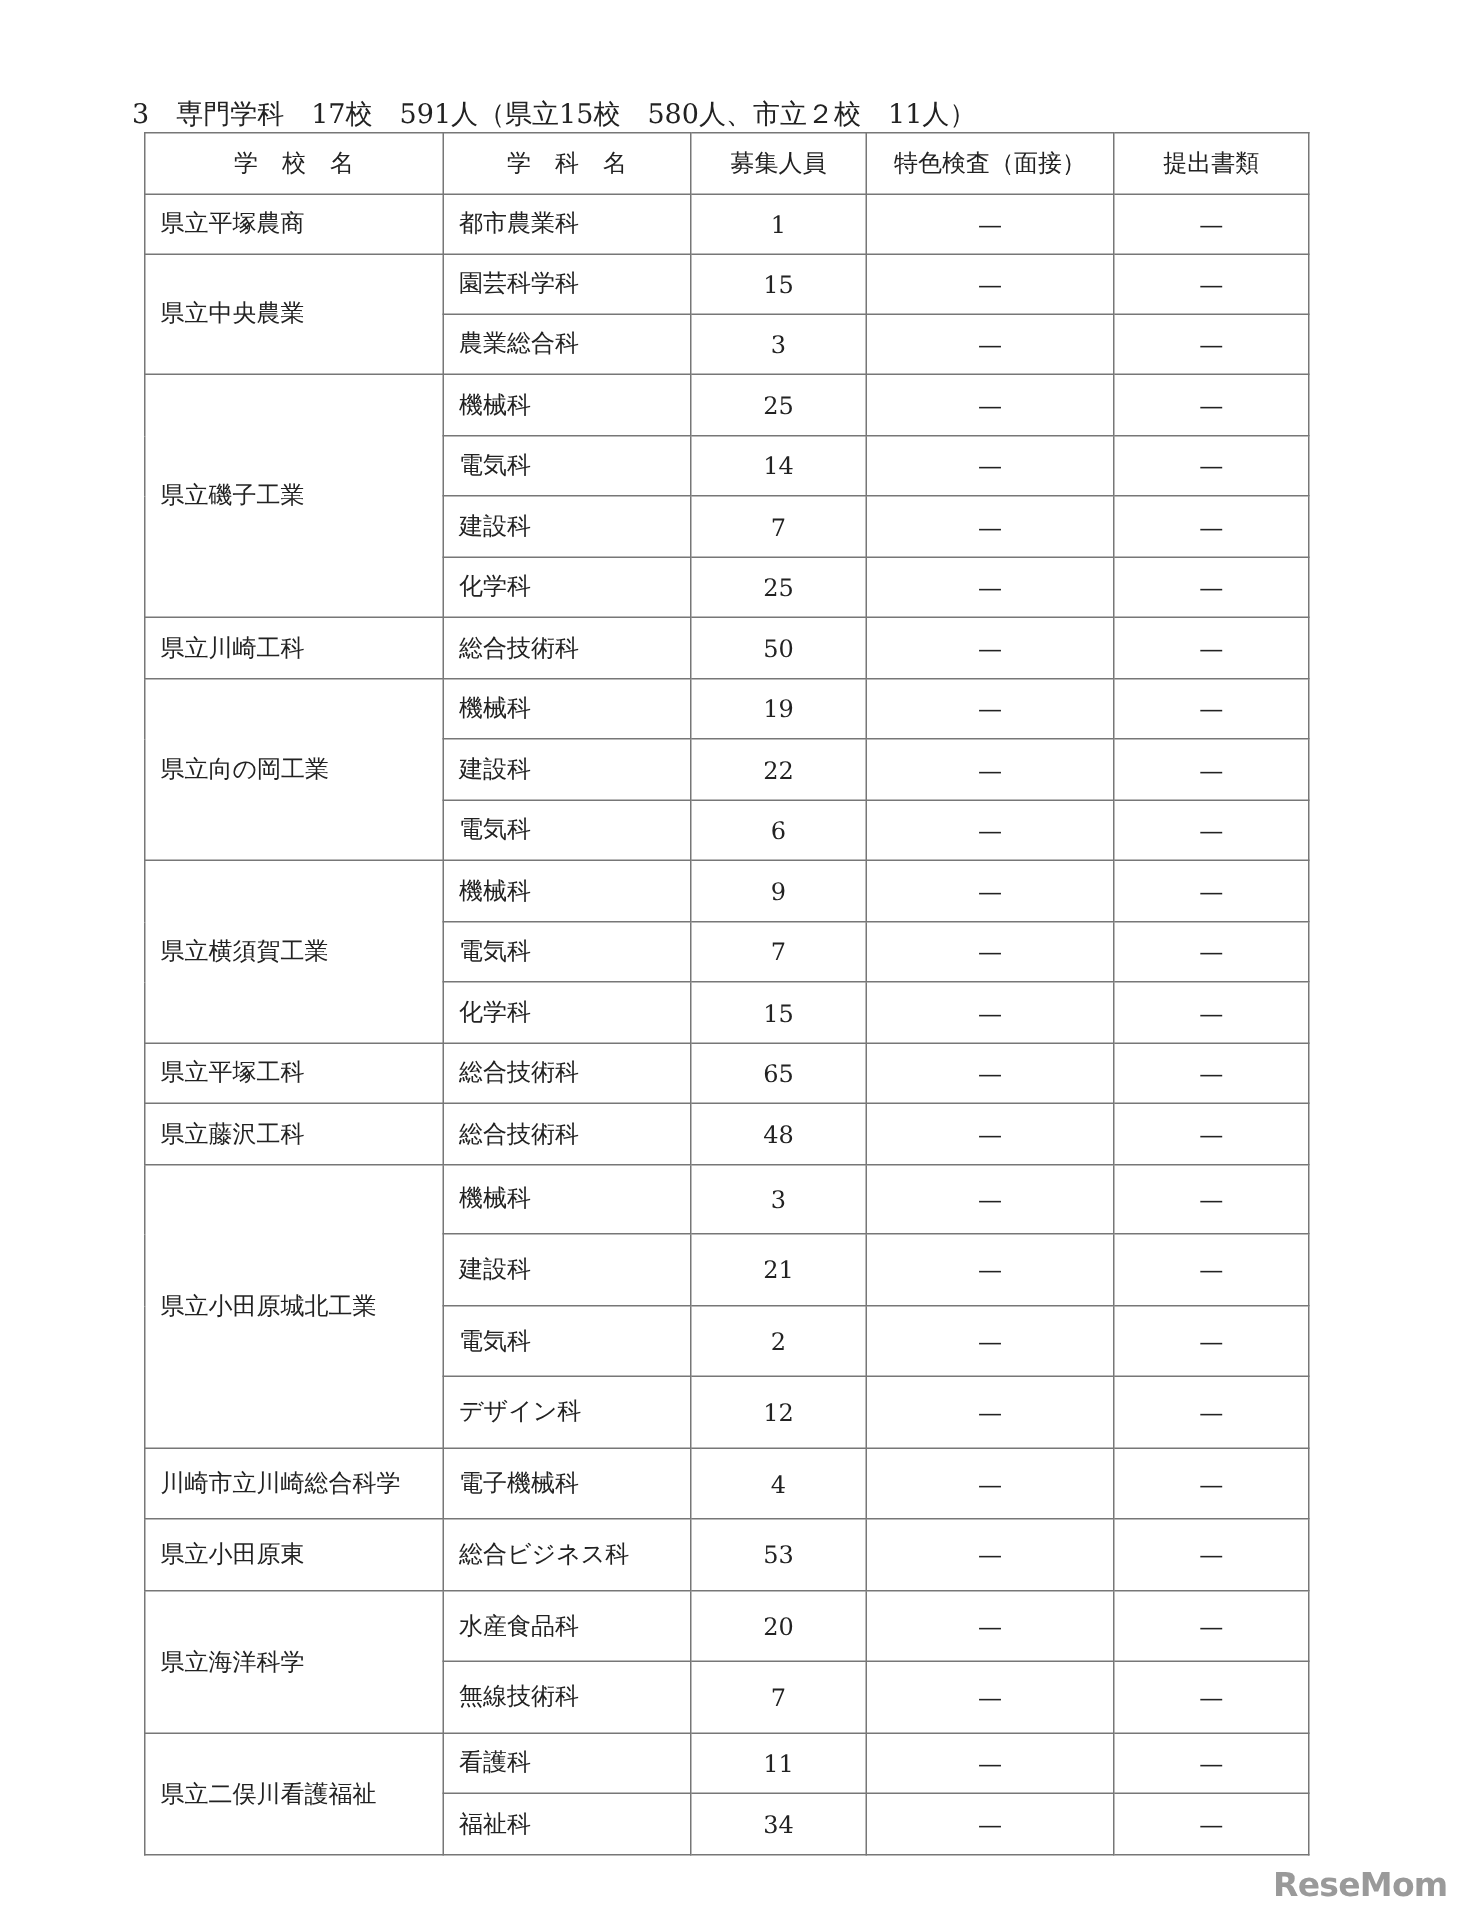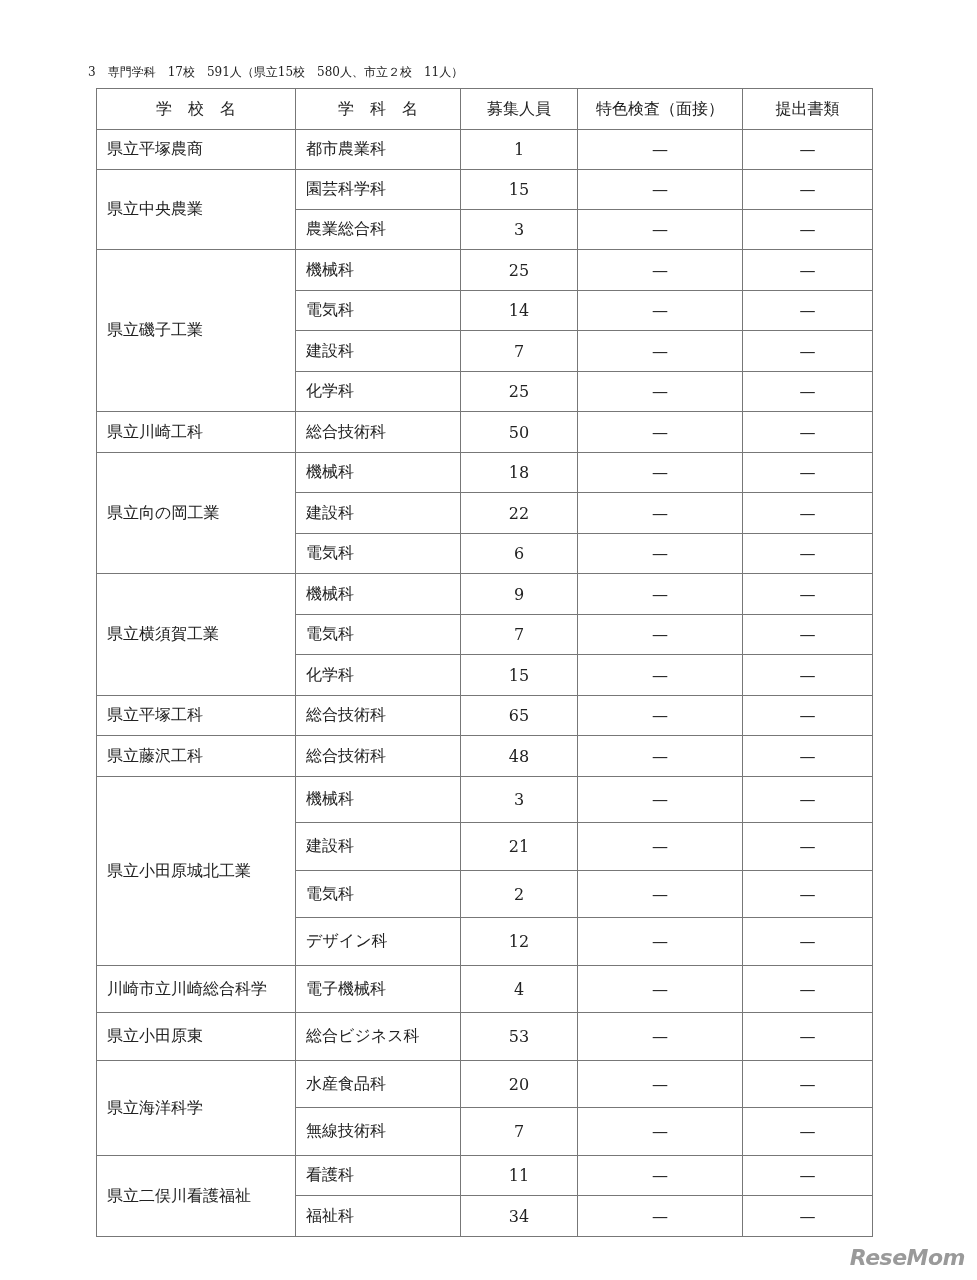--- a/index.html
+++ b/index.html
@@ -1,26 +1,26 @@
 <!DOCTYPE html>
 <html><head>
 <meta charset="utf-8">
 <style>
   html,body{margin:0;padding:0;background:#fff;}
   body{width:977px;height:1280px;position:relative;overflow:hidden;
        font-family:"DejaVu Serif","Liberation Serif",serif;color:#222;}
-  .heading{position:absolute;left:88px;top:64px;font-size:12px;white-space:pre;color:#222;}
+  .heading{position:absolute;left:88px;top:64px;font-size:18px;white-space:pre;color:#222;}
   table{position:absolute;left:96px;top:88px;border-collapse:collapse;table-layout:fixed;width:776px;}
   td,th{border:1.5px solid #777;font-size:16px;font-weight:normal;padding:0;color:#222;}
   th{height:40px;text-align:center;}
   td.school{padding-left:10px;text-align:left;}
   td.dept{padding-left:10px;text-align:left;}
   td.num,td.dash{text-align:center;}
   .logo{position:absolute;right:12px;bottom:10px;font-family:"DejaVu Sans","Liberation Sans",sans-serif;
-        font-weight:bold;font-size:22px;color:#9a9a9a;letter-spacing:-0.5px;font-style:italic;}
+        font-weight:bold;font-size:22px;color:#9a9a9a;letter-spacing:-0.5px;}
 </style>
 </head>
 <body>
 
 <div class="heading">3　専門学科　17校　591人（県立15校　580人、市立２校　11人）</div>
 
 <table>
   <colgroup>
     <col style="width:199px">
       <col style="width:165px">
@@ -86,21 +86,21 @@
       <tr style="height: 41px;">
         <td class="school" rowspan="1">県立川崎工科</td>
         <td class="dept">総合技術科</td>
         <td class="num">50</td>
         <td class="dash">—</td>
         <td class="dash">—</td>
       </tr>
       <tr style="height: 40px;">
         <td class="school" rowspan="3">県立向の岡工業</td>
         <td class="dept">機械科</td>
-        <td class="num">18</td>
+        <td class="num">19</td>
         <td class="dash">—</td>
         <td class="dash">—</td>
       </tr>
       <tr style="height: 41px;">
         <td class="dept">建設科</td>
         <td class="num">22</td>
         <td class="dash">—</td>
         <td class="dash">—</td>
       </tr>
       <tr style="height: 40px;">

